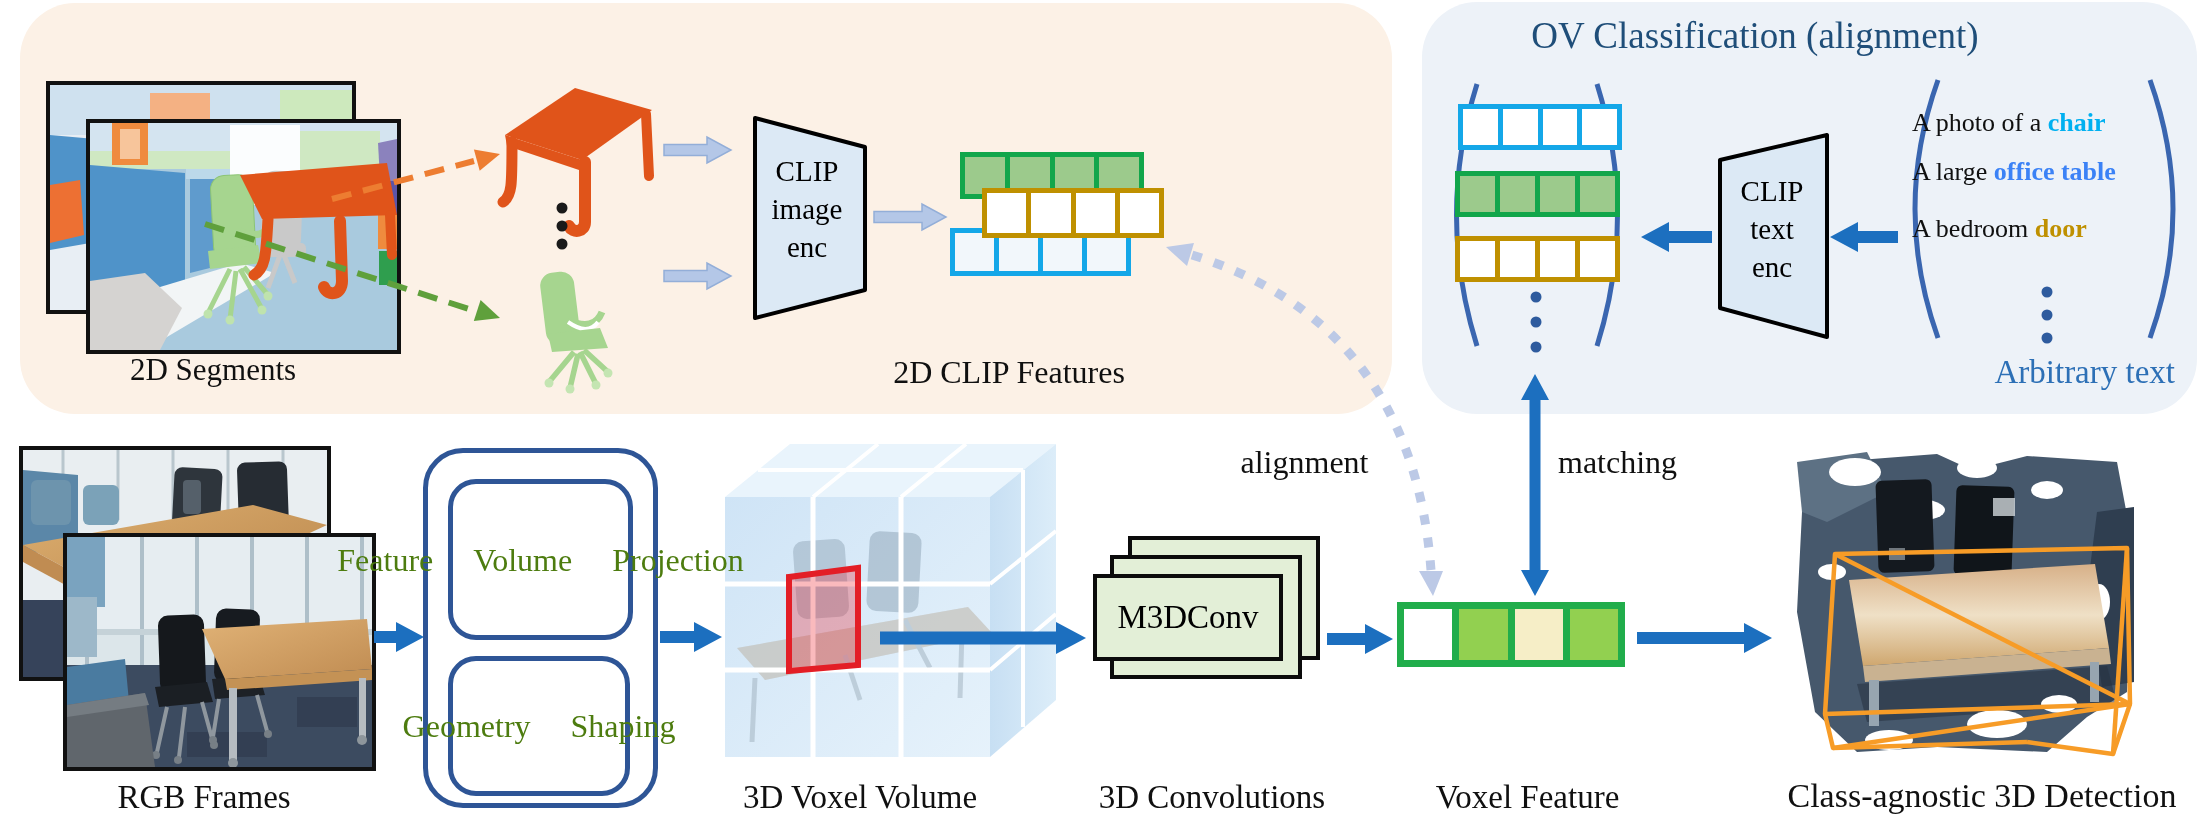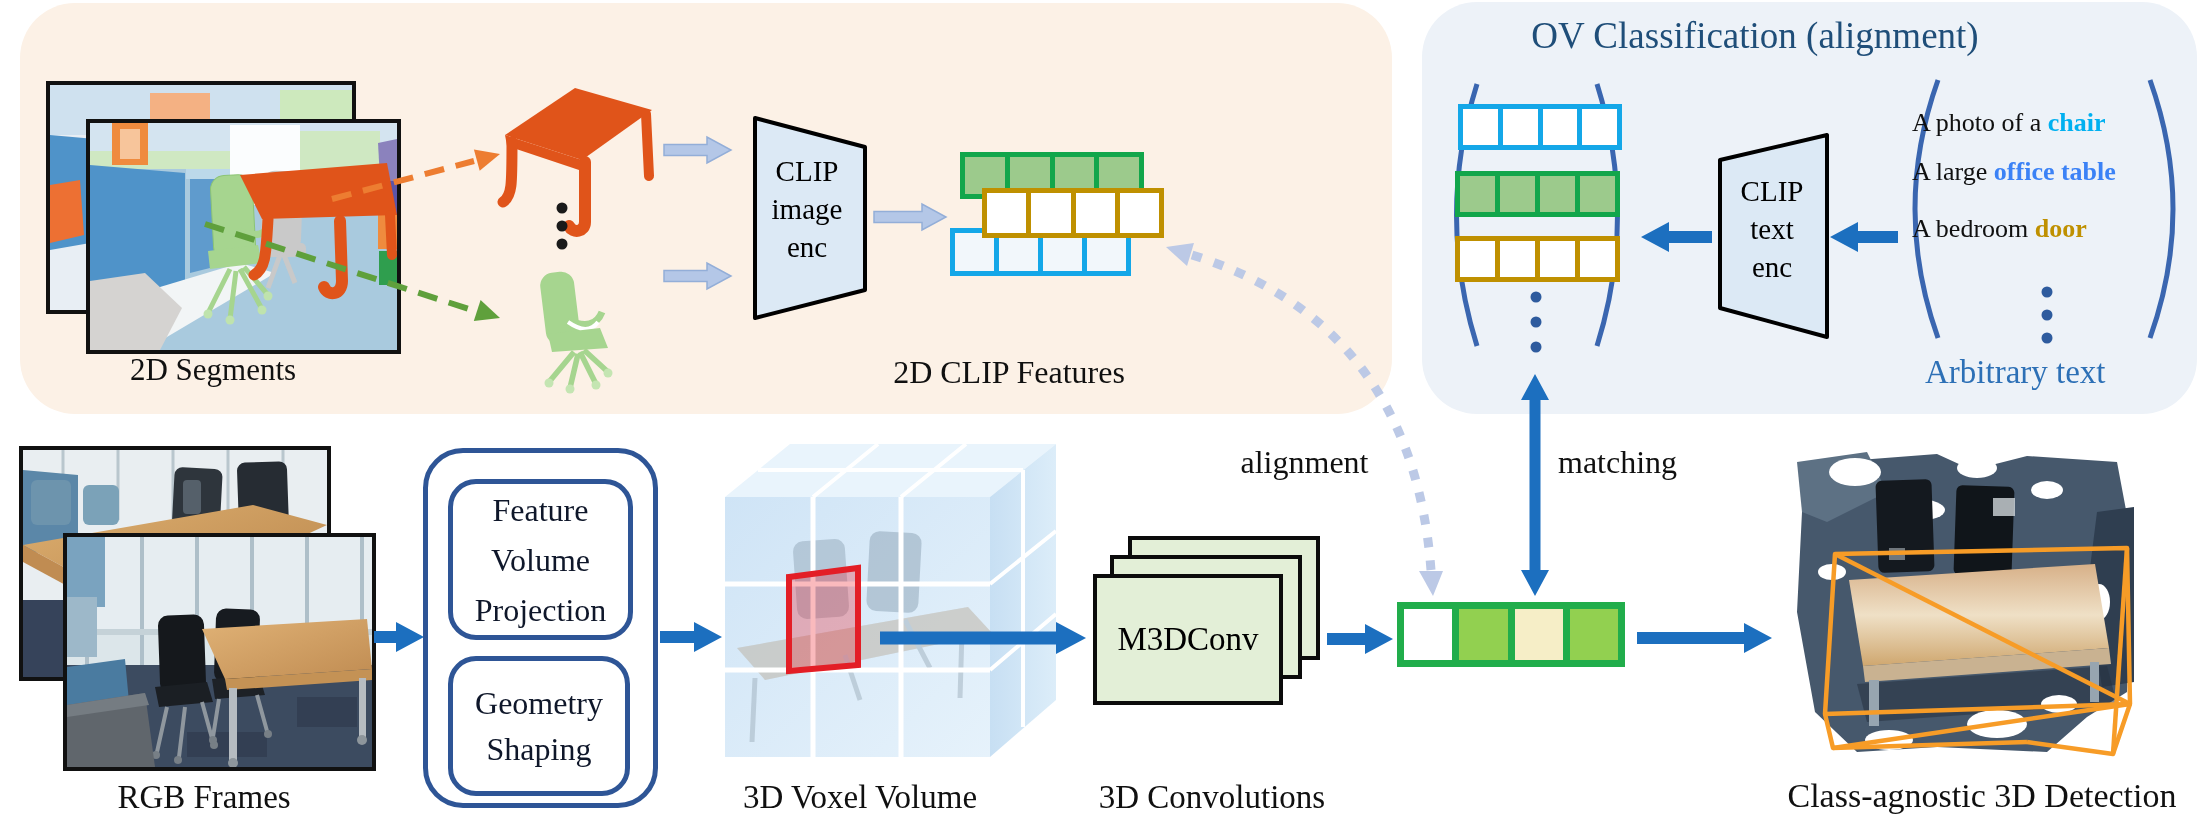--- a/index.html
+++ b/index.html
@@ -10,27 +10,27 @@
   .ptitle{position:absolute;font-family:"Liberation Serif",serif;color:#1f4e79;
           font-size:37px;text-align:center;white-space:nowrap;}
   .lbl{position:absolute;font-family:"Liberation Serif",serif;color:#101010;
        text-align:center;white-space:nowrap;}
   .frow{position:absolute;display:flex;box-sizing:border-box;}
   .frow .cell{flex:1;}
   .encTxt{position:absolute;font-family:"Liberation Serif",serif;color:#000;
           font-size:29px;line-height:38px;text-align:center;}
   .procOuter{position:absolute;border:5px solid #2e5596;border-radius:40px;background:#fff;box-sizing:border-box;}
   .procInner{position:absolute;border:5px solid #2e5596;border-radius:28px;background:#fff;box-sizing:border-box;
-             display:flex;flex-direction:column;justify-content:center;align-items:center;
-             font-family:"Liberation Serif",serif;color:#0f172a;}
+             display:flex;flex-direction:row;justify-content:center;align-items:center;
+             font-family:"Liberation Serif",serif;color:#4d7c0f;gap:40px;}
   .m3dbox{position:absolute;background:#e3efd7;border:4px solid #0b0b0b;box-sizing:border-box;}
   .promptLine{position:absolute;font-family:"Liberation Serif",serif;font-size:26px;color:#101010;white-space:nowrap;}
   .promptLine b{font-weight:bold;}
   .t0{color:#00b0f0;} .t1{color:#3b82f6;} .t2{color:#bf9000;}
-  .arb{position:absolute;font-family:"Liberation Serif",serif;color:#2d70b6;font-size:33px;text-align:left;white-space:nowrap;}
+  .arb{position:absolute;font-family:"Liberation Serif",serif;color:#2d70b6;font-size:33px;text-align:right;white-space:nowrap;}
 </style>
 </head>
 <body>
 
 <div id="canvas">
 
   <div class="panel" style="left:20px;top:3px;width:1372px;height:411px;background:#fcf1e6;"></div>
   <div class="panel" style="left:1422px;top:2px;width:775px;height:412px;background:#edf2f8;"></div>
 
   <div class="ptitle" style="left:1525px;top:14px;width:460px;">OV Classification (alignment)</div>
@@ -414,25 +414,26 @@
     <div>Volume</div>
     <div>Projection</div>
   </div>
   <div class="procInner" style="left:448px;top:656px;width:182px;height:140px;font-size:32px;line-height:46px;z-index:4;">
     <div>Geometry</div>
     <div>Shaping</div>
   </div>
 
   <div class="m3dbox" style="left:1128px;top:536px;width:192px;height:124px;z-index:3;"></div>
   <div class="m3dbox" style="left:1110px;top:555px;width:192px;height:124px;z-index:4;"></div>
-  <div class="m3dbox" style="left:1093px;top:574px;width:190px;height:131px;display:flex;align-items:center;justify-content:center;
+  <div class="m3dbox" style="left:1093px;top:574px;width:190px;height:87px;display:flex;align-items:center;justify-content:center;
               font-family:'Liberation Serif',serif;font-size:33px;color:#000;z-index:5;">
     <span>M3DConv</span>
   </div>
 
   <div class="lbl" style="left:113px;top:352px;width:200px;font-size:31px;z-index:3;">2D Segments</div>
   <div class="lbl" style="left:859px;top:354px;width:300px;font-size:32px;z-index:3;">2D CLIP Features</div>
   <div class="lbl" style="left:84px;top:779px;width:240px;font-size:33px;z-index:3;">RGB Frames</div>
   <div class="lbl" style="left:705px;top:779px;width:310px;font-size:33px;z-index:3;">3D Voxel Volume</div>
   <div class="lbl" style="left:1062px;top:779px;width:300px;font-size:33px;z-index:3;">3D Convolutions</div>
+  <div class="lbl" style="left:1400px;top:779px;width:255px;font-size:33px;z-index:3;">Voxel Feature</div>
   <div class="lbl" style="left:1752px;top:777px;width:460px;font-size:34px;z-index:3;">Class-agnostic 3D Detection</div>
 
 </div>
 
 </body></html>

